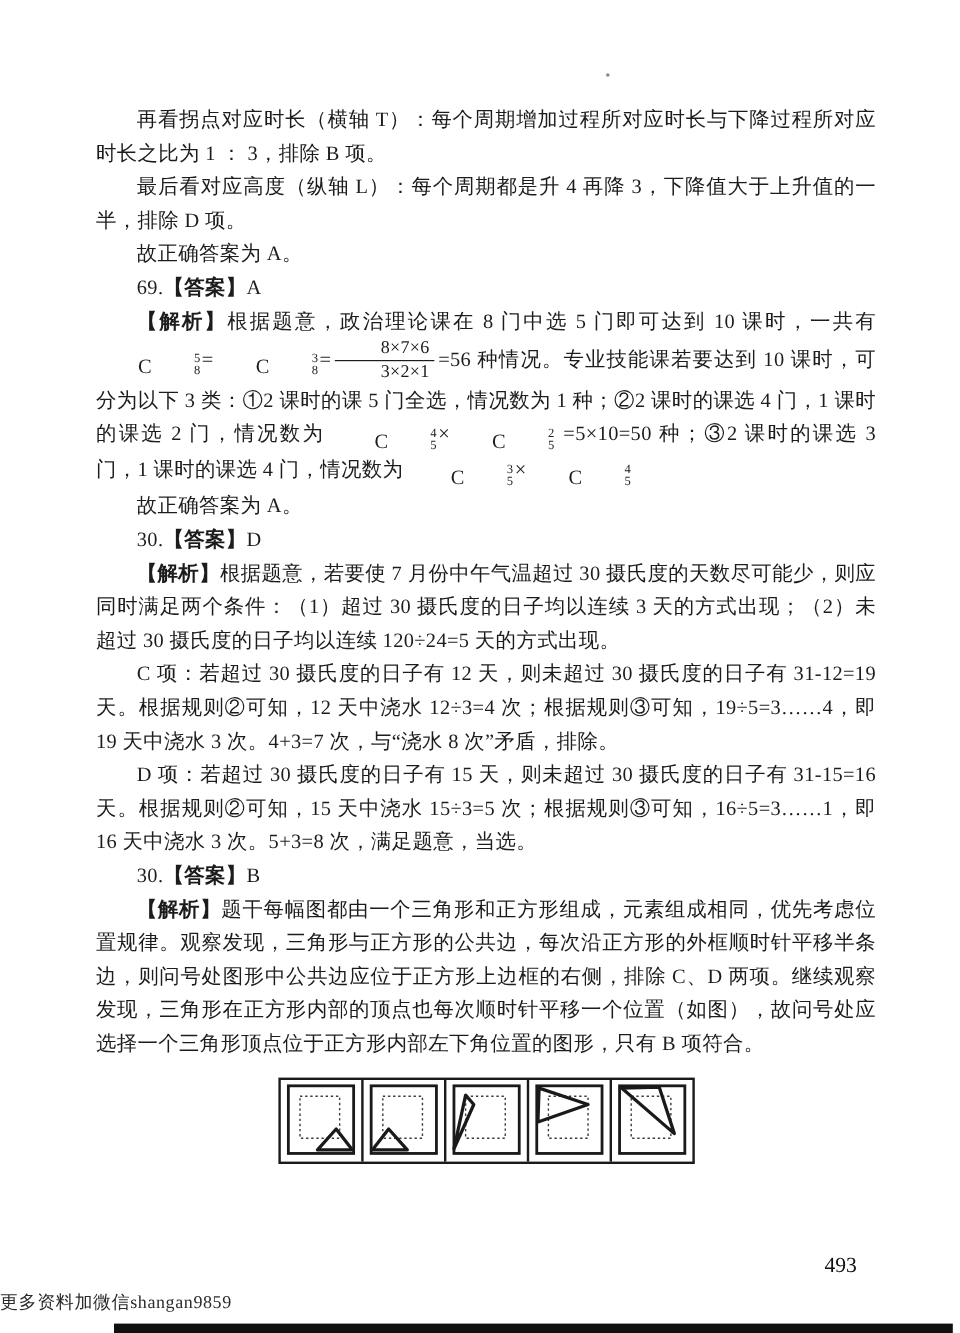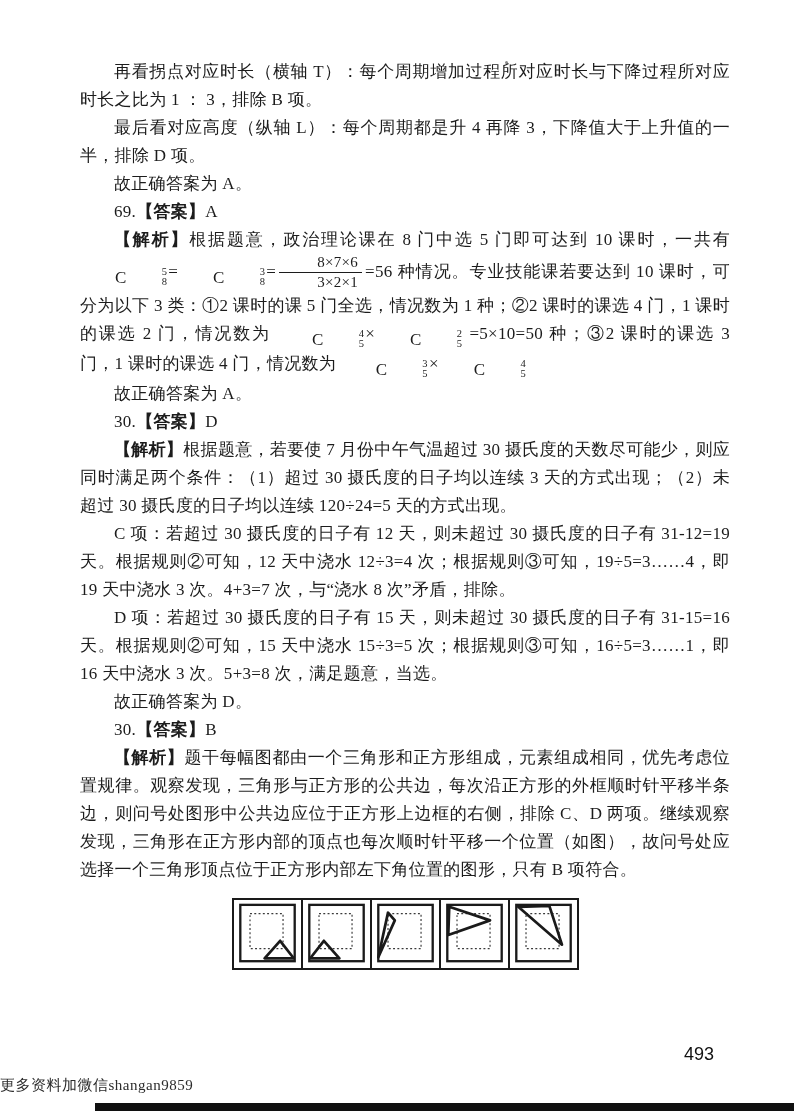--- a/index.html
+++ b/index.html
@@ -6,21 +6,21 @@
   .page{
     position:relative;
     width:800px;height:1111px;
     margin:0 auto;
     background:#ffffff;
     font-family:"Liberation Serif","DejaVu Serif",serif;
     color:#1c1c1c;
     overflow:hidden;
   }
   .doc{
-    position:absolute;left:80px;top:58px;width:650px;
+    position:absolute;left:80px;top:86px;width:650px;
   }
   .para{
     margin:0;
     font-size:17px;
     line-height:28px;
     text-align:justify;
     text-indent:2em;
     letter-spacing:.3px;
   }
   .para .b{font-weight:700;}
@@ -35,21 +35,21 @@
   .frac-den{display:block;padding:1px 4px 0;}
   
   .figure-wrap{display:flex;justify-content:center;margin-top:14px;}
   .figure-strip{display:flex;border:2px solid #1a1a1a;background:#fff;}
   .fig-cell{width:67px;height:68px;border-right:2px solid #1a1a1a;}
   .fig-cell:last-child{border-right:none;}
   .fig-cell svg{display:block;}
   
   .page-number{
     position:absolute;top:1044px;right:86px;
-    font-family:Liberation Sans, sans-serif;
+    font-family:Liberation Serif, serif;
     font-size:18px;color:#111;
   }
   .watermark{
     position:absolute;top:1076px;left:0;width:722px;
     font-size:15px;color:#2b2b2b;
     letter-spacing:.5px;
   }
   .bottom-bar{
     position:absolute;left:95px;right:6px;bottom:0;height:8px;
     background:#101010;
@@ -107,21 +107,20 @@
           <span class="comb-scripts">
             <span class="comb-sup">4</span>
             <span class="comb-sub">5</span>
           </span>
         </span></p>
       <p class="para"><span>故正确答案为 A。</span></p>
       <p class="para"><span>30.</span><span class="b">【答案】</span><span>D</span></p>
       <p class="para"><span class="b">【解析】</span><span>根据题意，若要使 7 月份中午气温超过 30 摄氏度的天数尽可能少，则应同时满足两个条件：（1）超过 30 摄氏度的日子均以连续 3 天的方式出现；（2）未超过 30 摄氏度的日子均以连续 120÷24=5 天的方式出现。</span></p>
       <p class="para"><span>C 项：若超过 30 摄氏度的日子有 12 天，则未超过 30 摄氏度的日子有 31-12=19 天。根据规则②可知，12 天中浇水 12÷3=4 次；根据规则③可知，19÷5=3……4，即 19 天中浇水 3 次。4+3=7 次，与“浇水 8 次”矛盾，排除。</span></p>
       <p class="para"><span>D 项：若超过 30 摄氏度的日子有 15 天，则未超过 30 摄氏度的日子有 31-15=16 天。根据规则②可知，15 天中浇水 15÷3=5 次；根据规则③可知，16÷5=3……1，即 16 天中浇水 3 次。5+3=8 次，满足题意，当选。</span></p>
-      <p class="para"><span>故正确答案为 D。</span></p>
       <p class="para"><span>30.</span><span class="b">【答案】</span><span>B</span></p>
       <p class="para"><span class="b">【解析】</span><span>题干每幅图都由一个三角形和正方形组成，元素组成相同，优先考虑位置规律。观察发现，三角形与正方形的公共边，每次沿正方形的外框顺时针平移半条边，则问号处图形中公共边应位于正方形上边框的右侧，排除 C、D 两项。继续观察发现，三角形在正方形内部的顶点也每次顺时针平移一个位置（如图），故问号处应选择一个三角形顶点位于正方形内部左下角位置的图形，只有 B 项符合。</span></p>
       <div class="figure-wrap">
       <div class="figure-strip">
 
       <div class="fig-cell">
             <svg viewBox="0 0 68 70" width="67" height="68">
               <rect x="6" y="5" width="56" height="58" fill="none" stroke="#1a1a1a" stroke-width="2.4"></rect>
               <rect x="16" y="14" width="34" height="36" fill="none" stroke="#3a3a3a" stroke-width="1.2" stroke-dasharray="2 2.4"></rect>
               <polygon points="47,42 31,60 61,60" fill="none" stroke="#1a1a1a" stroke-width="2.8" stroke-linejoin="round"></polygon>

